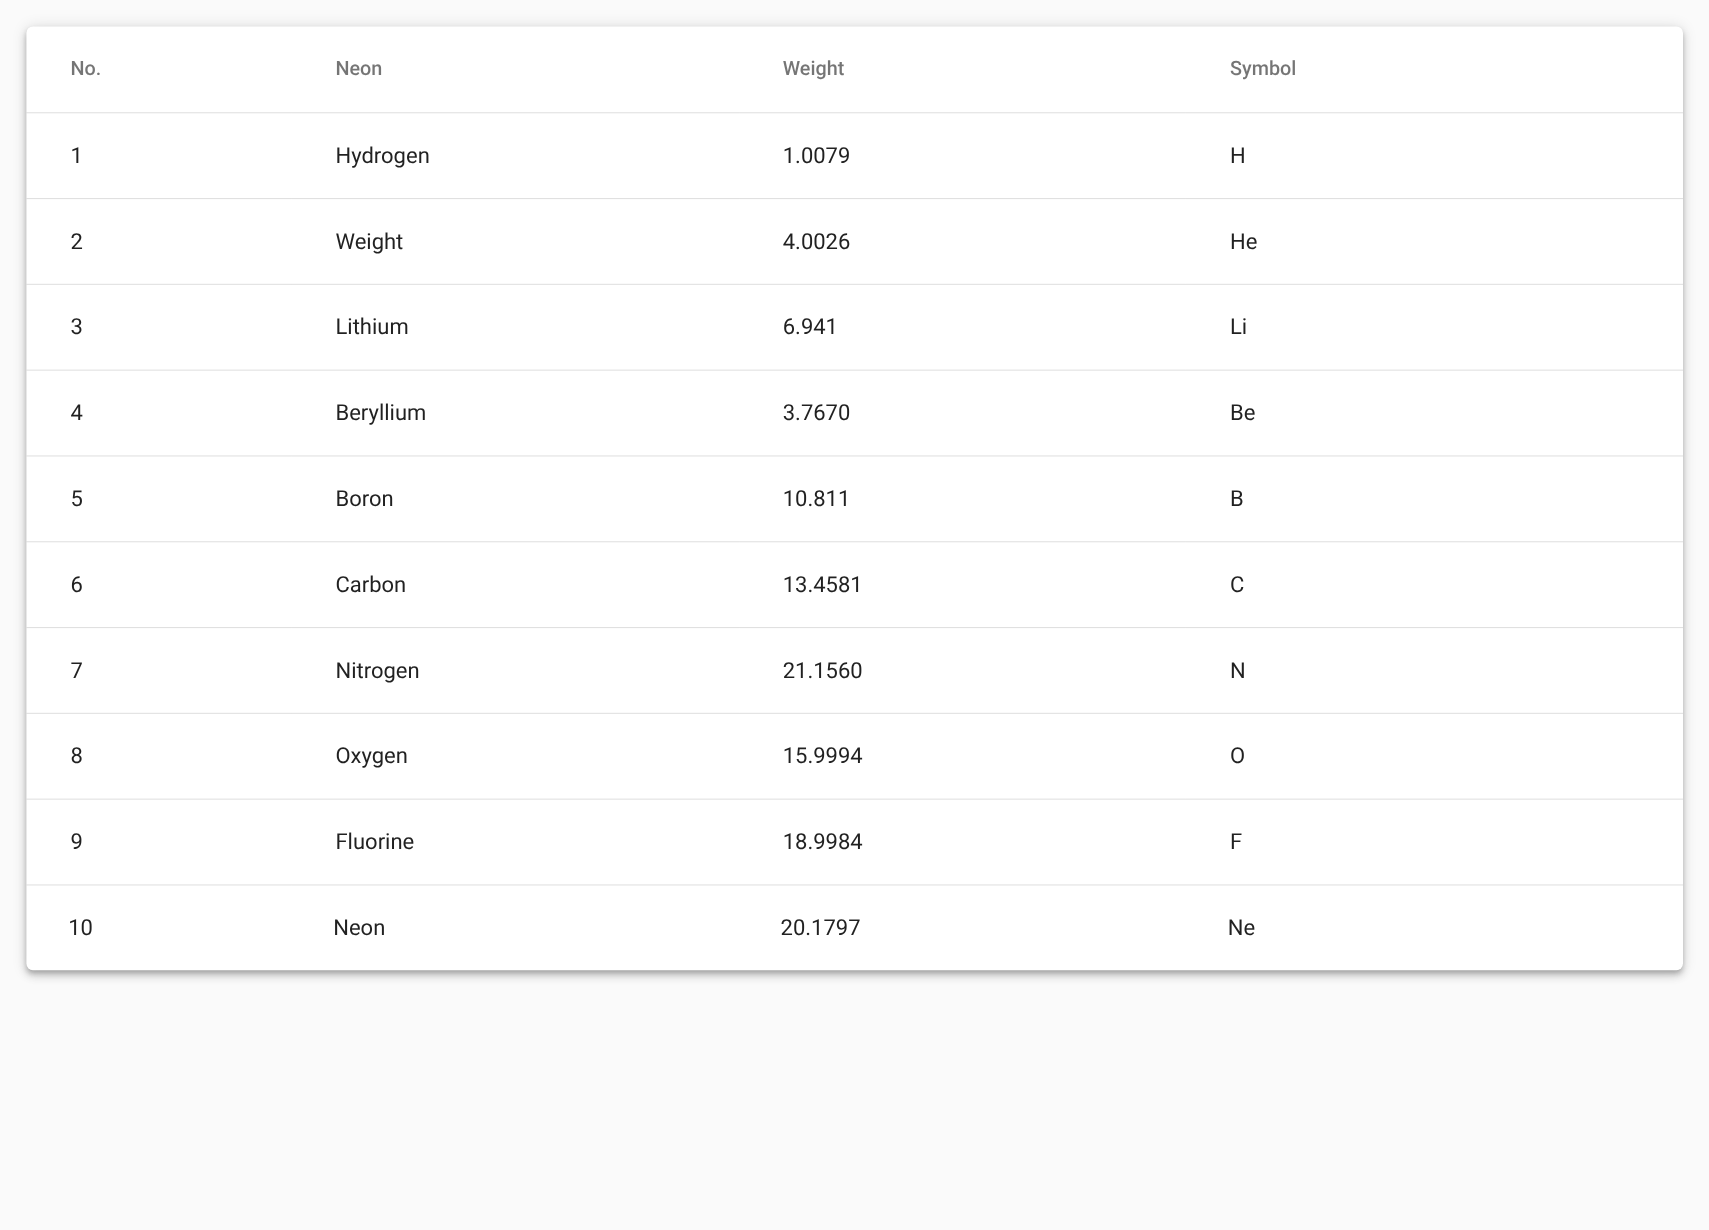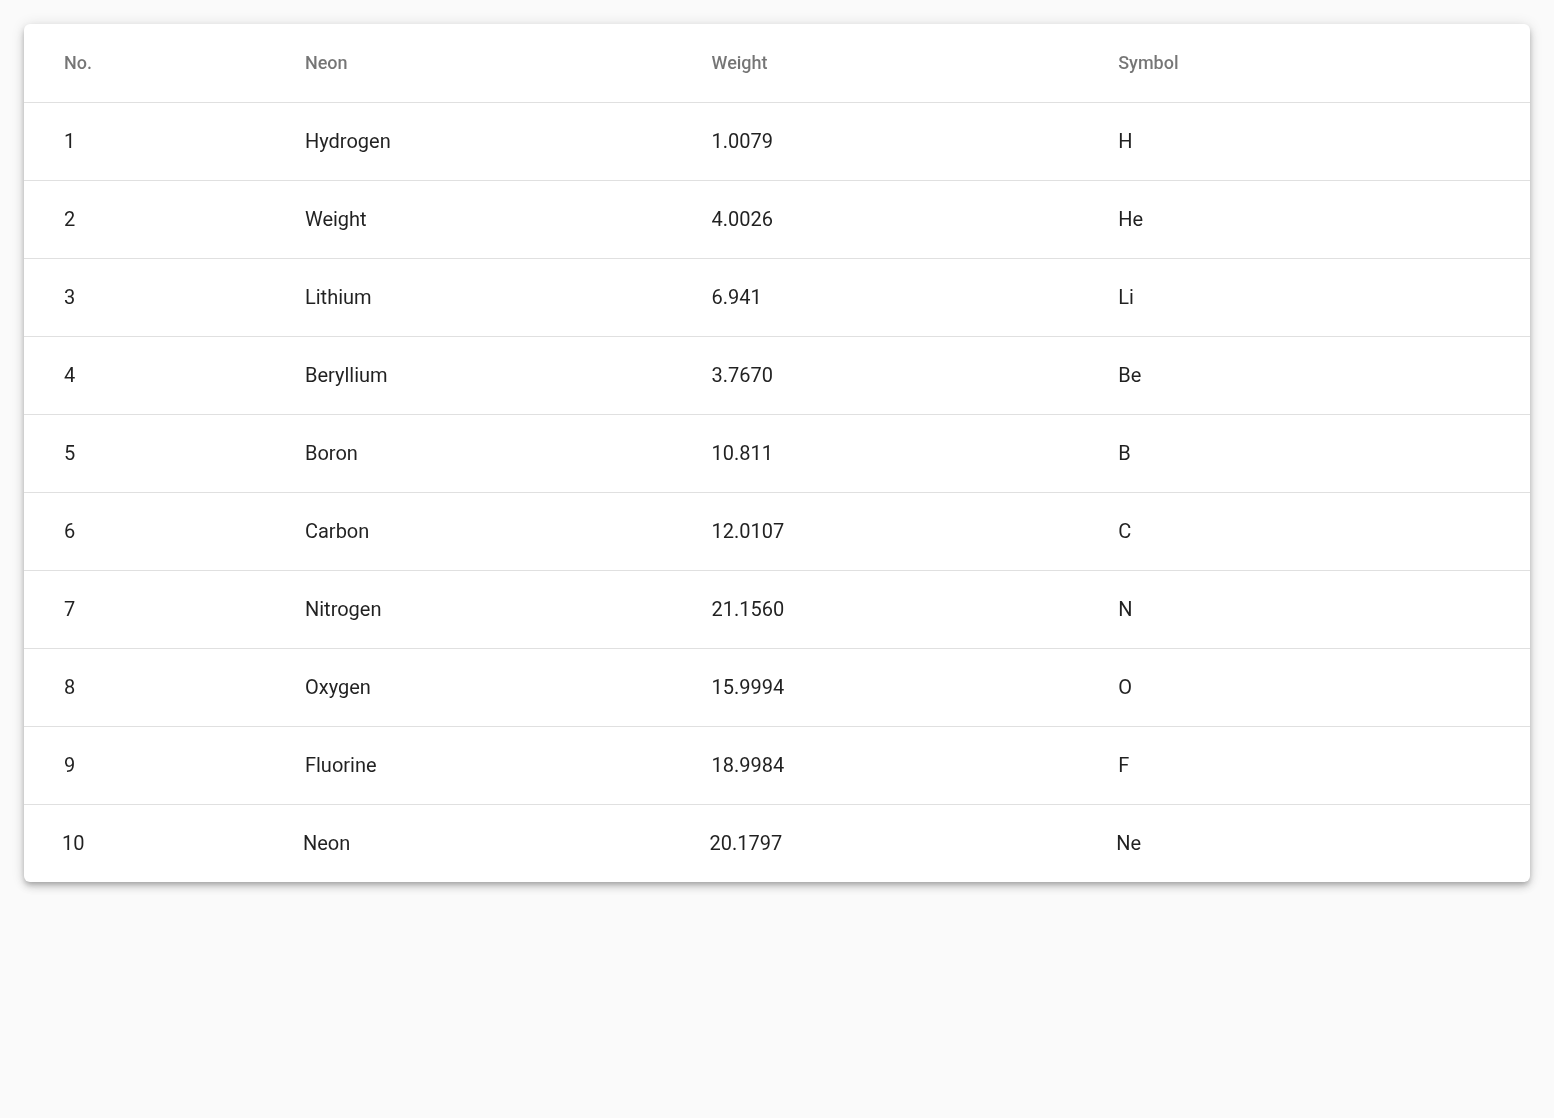--- a/index.html
+++ b/index.html
@@ -100,21 +100,21 @@
       </tr>
       <tr>
         <td>5</td>
         <td>Boron</td>
         <td>10.811</td>
         <td>B</td>
       </tr>
       <tr>
         <td>6</td>
         <td>Carbon</td>
-        <td>12.0107</td>
+        <td>13.4581</td>
         <td>C</td>
       </tr>
       <tr>
         <td>7</td>
         <td>Nitrogen</td>
         <td>21.1560</td>
         <td>N</td>
       </tr>
       <tr>
         <td>8</td>

